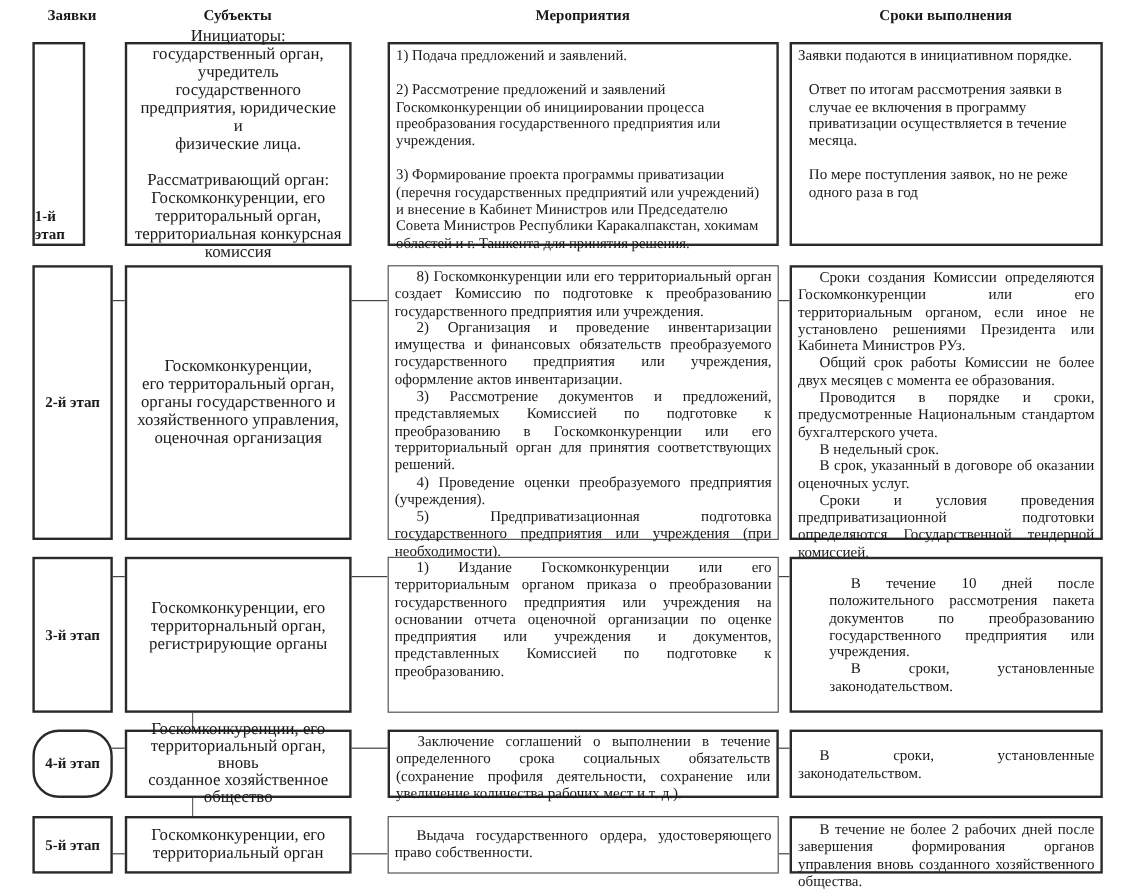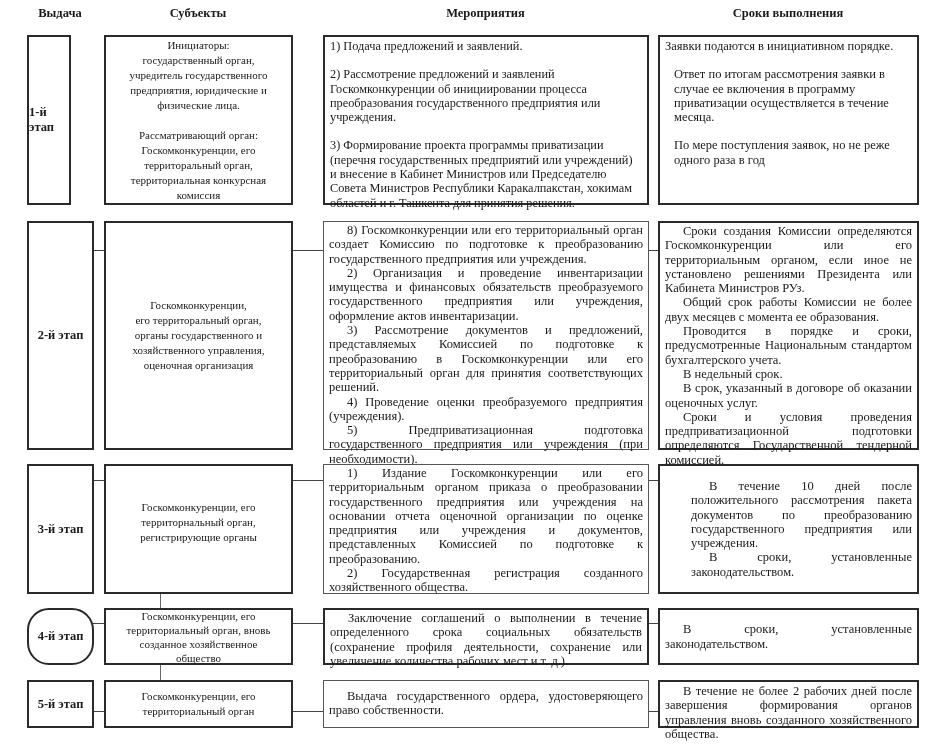--- a/index.html
+++ b/index.html
@@ -2,54 +2,54 @@
 <html><head>
 <meta charset="utf-8">
 <style>
   html, body { margin:0; padding:0; background:#ffffff; }
   body { width:943px; height:747px; position:relative; overflow:hidden;
          font-family:"Liberation Serif", "DejaVu Serif", serif; color:#1a1a1a; }
   .hdr { position:absolute; top:6px; font-weight:bold; font-size:12.5px; text-align:center; }
   .box { position:absolute; box-sizing:border-box; border:2px solid #2a2a2a; background:#fff; }
   .box.thin { border:1.5px solid #555; }
   .stage { display:flex; align-items:center; justify-content:center; font-weight:bold; font-size:12.5px; }
-  .subj { display:flex; align-items:center; justify-content:center; text-align:center; font-size:11px; line-height:15px; padding:0 6px; }
+  .subj { display:flex; align-items:center; justify-content:center; text-align:center; font-size:14px; line-height:15px; padding:0 6px; }
   .subj .inner { white-space:pre-line; }
   .act, .term { font-size:12.5px; line-height:14.3px; padding:1px 5px; text-align:justify; }
   .act p, .term p { margin:0; }
   .ind { text-indent:18px; }
   .gap { margin-top:14px !important; }
   .vcenter { display:flex; flex-direction:column; justify-content:center; }
   .hl { position:absolute; height:0; border-top:1.5px solid #444; }
   .vl { position:absolute; width:0; border-left:1.5px solid #666; }
 </style>
 </head>
 <body>
 
-<div class="hdr" style="left:27px;width:66px;">Выдача</div>
+<div class="hdr" style="left:27px;width:66px;">Заявки</div>
 <div class="hdr" style="left:104px;width:188px;">Субъекты</div>
 <div class="hdr" style="left:323px;width:325px;">Мероприятия</div>
 <div class="hdr" style="left:658px;width:260px;">Сроки выполнения</div>
 
 <div class="hl" style="left:93px;top:250px;width:11px;"></div>
 <div class="hl" style="left:292px;top:250px;width:31px;"></div>
 <div class="hl" style="left:648px;top:250px;width:10px;"></div>
 <div class="hl" style="left:93px;top:480px;width:11px;"></div>
 <div class="hl" style="left:292px;top:480px;width:31px;"></div>
 <div class="hl" style="left:648px;top:480px;width:10px;"></div>
 <div class="hl" style="left:93px;top:623px;width:11px;"></div>
 <div class="hl" style="left:292px;top:623px;width:31px;"></div>
 <div class="hl" style="left:648px;top:623px;width:10px;"></div>
 <div class="hl" style="left:93px;top:711px;width:11px;"></div>
 <div class="hl" style="left:292px;top:711px;width:31px;"></div>
 <div class="hl" style="left:648px;top:711px;width:10px;"></div>
 <div class="vl" style="left:160px;top:593px;height:15px;"></div>
 <div class="vl" style="left:160px;top:664px;height:16px;"></div>
 
-<div class="box stage" style="left:27px;top:35px;width:44px;height:170px;">
+<div class="box stage" style="left:27px;top:35px;width:44px;height:170px;align-items:flex-end;">
   <span>1-й этап</span>
 </div>
 <div class="box subj" style="left:104px;top:35px;width:189px;height:170px;">
   <span class="inner">Инициаторы:
 государственный орган,
 учредитель государственного
 предприятия, юридические и
 физические лица.
 
 Рассматривающий орган:
@@ -98,21 +98,20 @@
 <div class="box stage" style="left:27px;top:464px;width:67px;height:130px;">
   <span>3-й этап</span>
 </div>
 <div class="box subj" style="left:104px;top:464px;width:189px;height:130px;align-items:flex-start;padding-top:34px;">
   <span class="inner">Госкомконкуренции, его
 территорнальный орган,
 регистрирующие органы</span>
 </div>
 <div class="box act thin" style="left:323px;top:464px;width:326px;height:130px;">
   <p class="ind">1) Издание Госкомконкуренции или его территориальным органом приказа о преобразовании государственного предприятия или учреждения на основании отчета оценочной организации по оценке предприятия или учреждения и документов, представленных Комиссией по подготовке к преобразованию.</p>
-  <p class="ind">2) Государственная регистрация созданного хозяйственного общества.</p>
 </div>
 <div class="box term vcenter" style="left:658px;top:464px;width:261px;height:130px;padding-left:31px;">
   <p class="ind">В течение 10 дней после положительного рассмотрения пакета документов по преобразованию государственного предприятия или учреждения.</p>
   <p class="ind">В сроки, установленные законодательством.</p>
 </div>
 
 <div class="box stage" style="left:27px;top:608px;width:67px;height:57px;border-radius:22px;">
   <span>4-й этап</span>
 </div>
 <div class="box subj" style="left:104px;top:608px;width:189px;height:57px;line-height:14px;">

